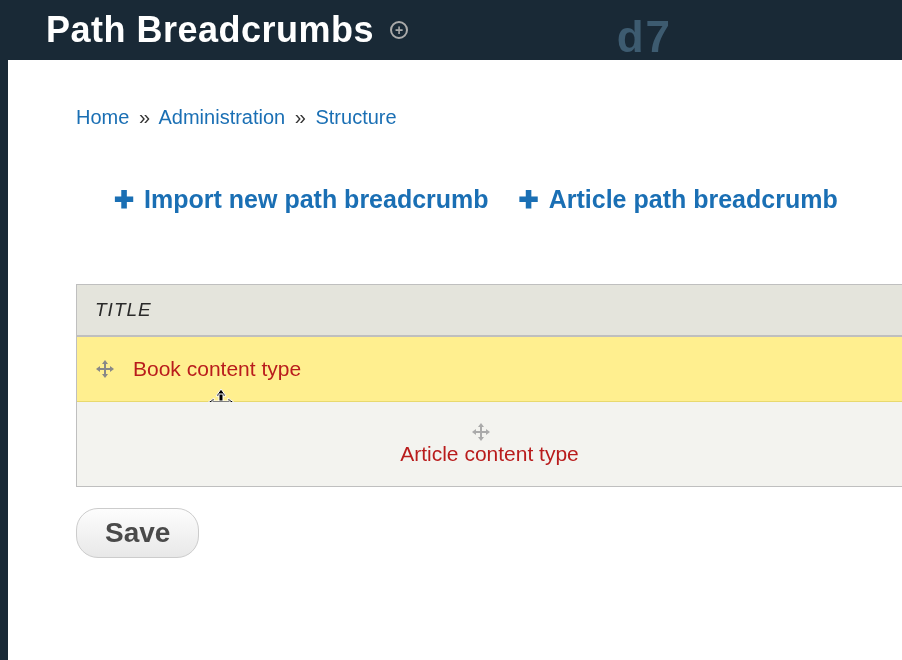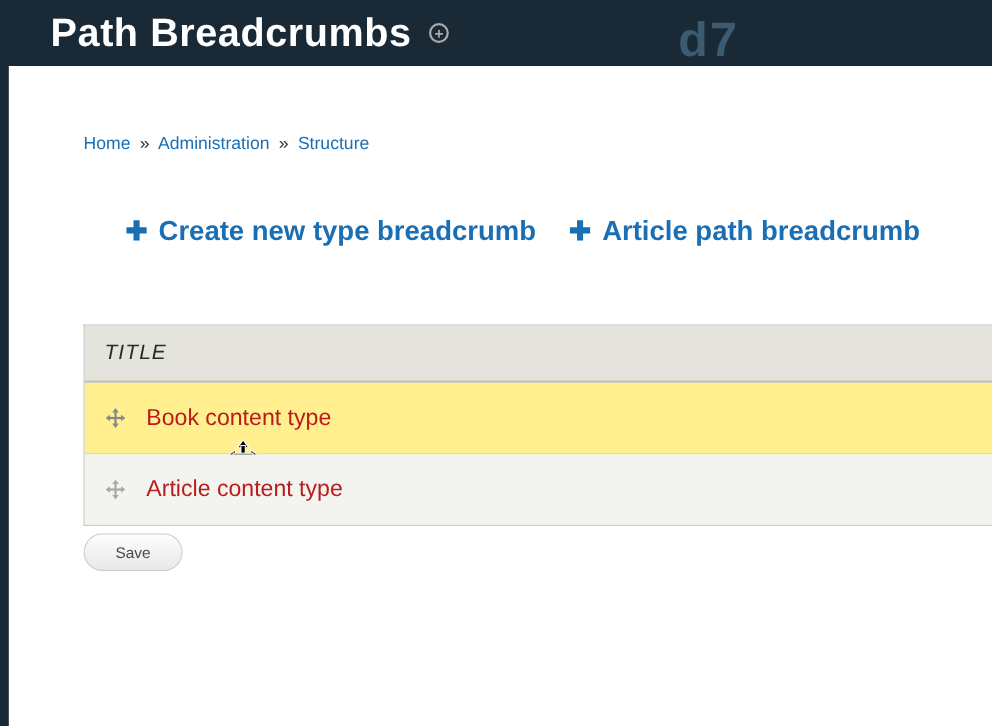--- a/index.html
+++ b/index.html
@@ -51,24 +51,23 @@
     }
     .overlay {
       background: #fff;
       margin: 0 0 0 8px;
       width: 894px;
       height: 600px;
       position: relative;
       padding: 46px 0 0 68px;
     }
     .breadcrumb {
-      font-size: 16px;
+      font-size: 20px;
       color: #1a6fb4;
       margin-bottom: 56px;
-      margin-top: 16px;
     }
     .breadcrumb a {
       color: #1a6fb4;
       text-decoration: none;
       cursor: pointer;
     }
     .breadcrumb-sep {
       color: #333;
       margin: 0 4px;
     }
@@ -113,48 +112,49 @@
       font-size: 21px;
       color: #b91c1c;
       position: relative;
     }
     .table-row.highlighted {
       background: #ffef8f;
       border-bottom: 1px solid #e8d96e;
     }
     .table-row.alt {
       background: #f3f3ef;
+      flex-direction: column;
     }
     .drag-handle {
       width: 20px;
       height: 20px;
       margin-right: 18px;
       display: flex;
       align-items: center;
       justify-content: center;
       cursor: move;
     }
     .drag-handle svg { display: block; }
     .drag-cursor {
       position: absolute;
       left: 130px;
       top: 52px;
       width: 28px;
       height: 28px;
       pointer-events: none;
     }
     .save-btn {
-      margin-top: 7px;
+      margin-top: 21px;
       margin-left: 0;
       background: linear-gradient(#fdfdfd, #e8e8e8);
       border: 1px solid #ccc;
       border-radius: 22px;
       padding: 8px 28px;
-      font-size: 14px;
-      font-weight: normal;
+      font-size: 28px;
+      font-weight: bold;
       color: #4a4a4a;
       cursor: pointer;
       font-family: inherit;
     }
   </style>
 </head>
 <body>
 
 <div class="dark-header">
   <span class="page-title">Path Breadcrumbs</span>
@@ -168,21 +168,21 @@
     <a>Home</a>
     <span class="breadcrumb-sep">»</span>
     <a>Administration</a>
     <span class="breadcrumb-sep">»</span>
     <a>Structure</a>
   </div>
 
   <div class="action-links">
     <div class="action-link">
       <span class="plus-icon">✚</span>
-      <span>Create new type breadcrumb</span>
+      <span>Import new path breadcrumb</span>
     </div>
     <div class="action-link">
       <span class="plus-icon">✚</span>
       <span>Article path breadcrumb</span>
     </div>
   </div>
 
   <div class="table">
     <div class="table-header">TITLE</div>
 

